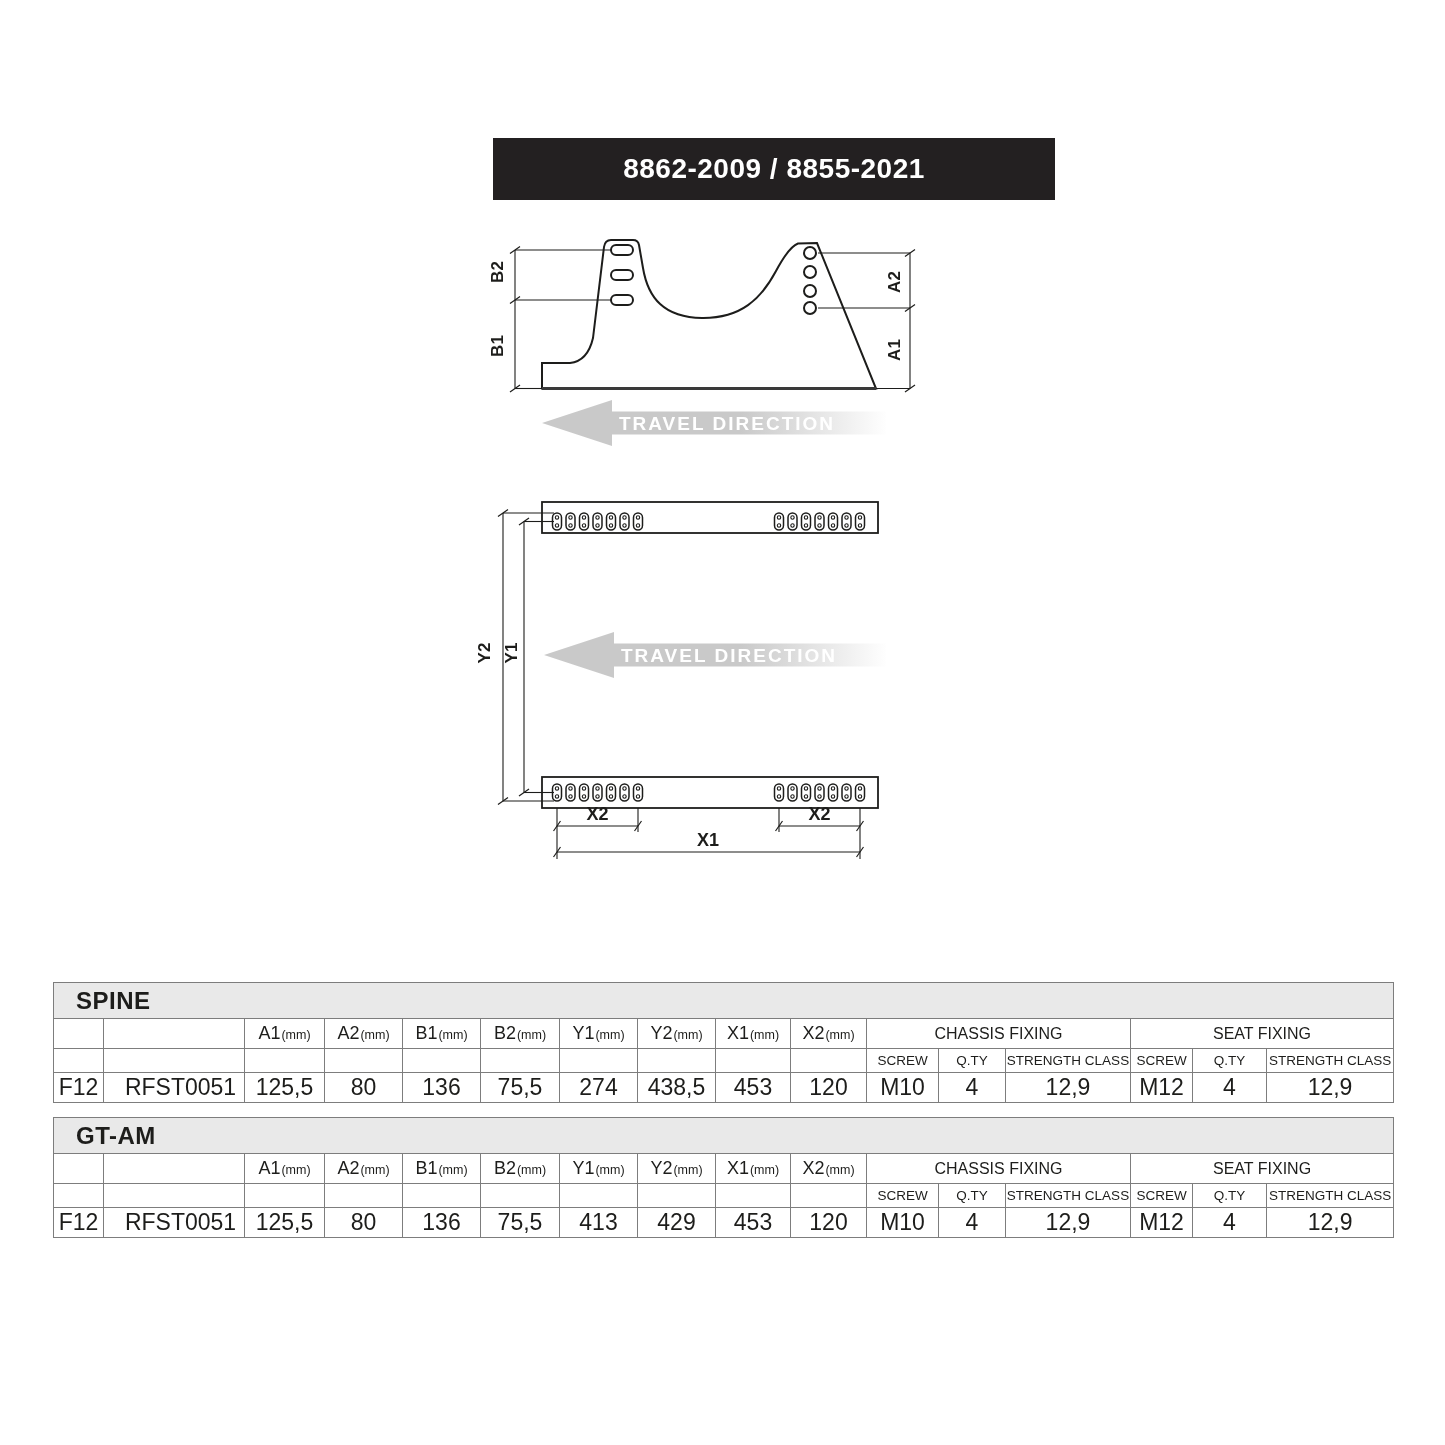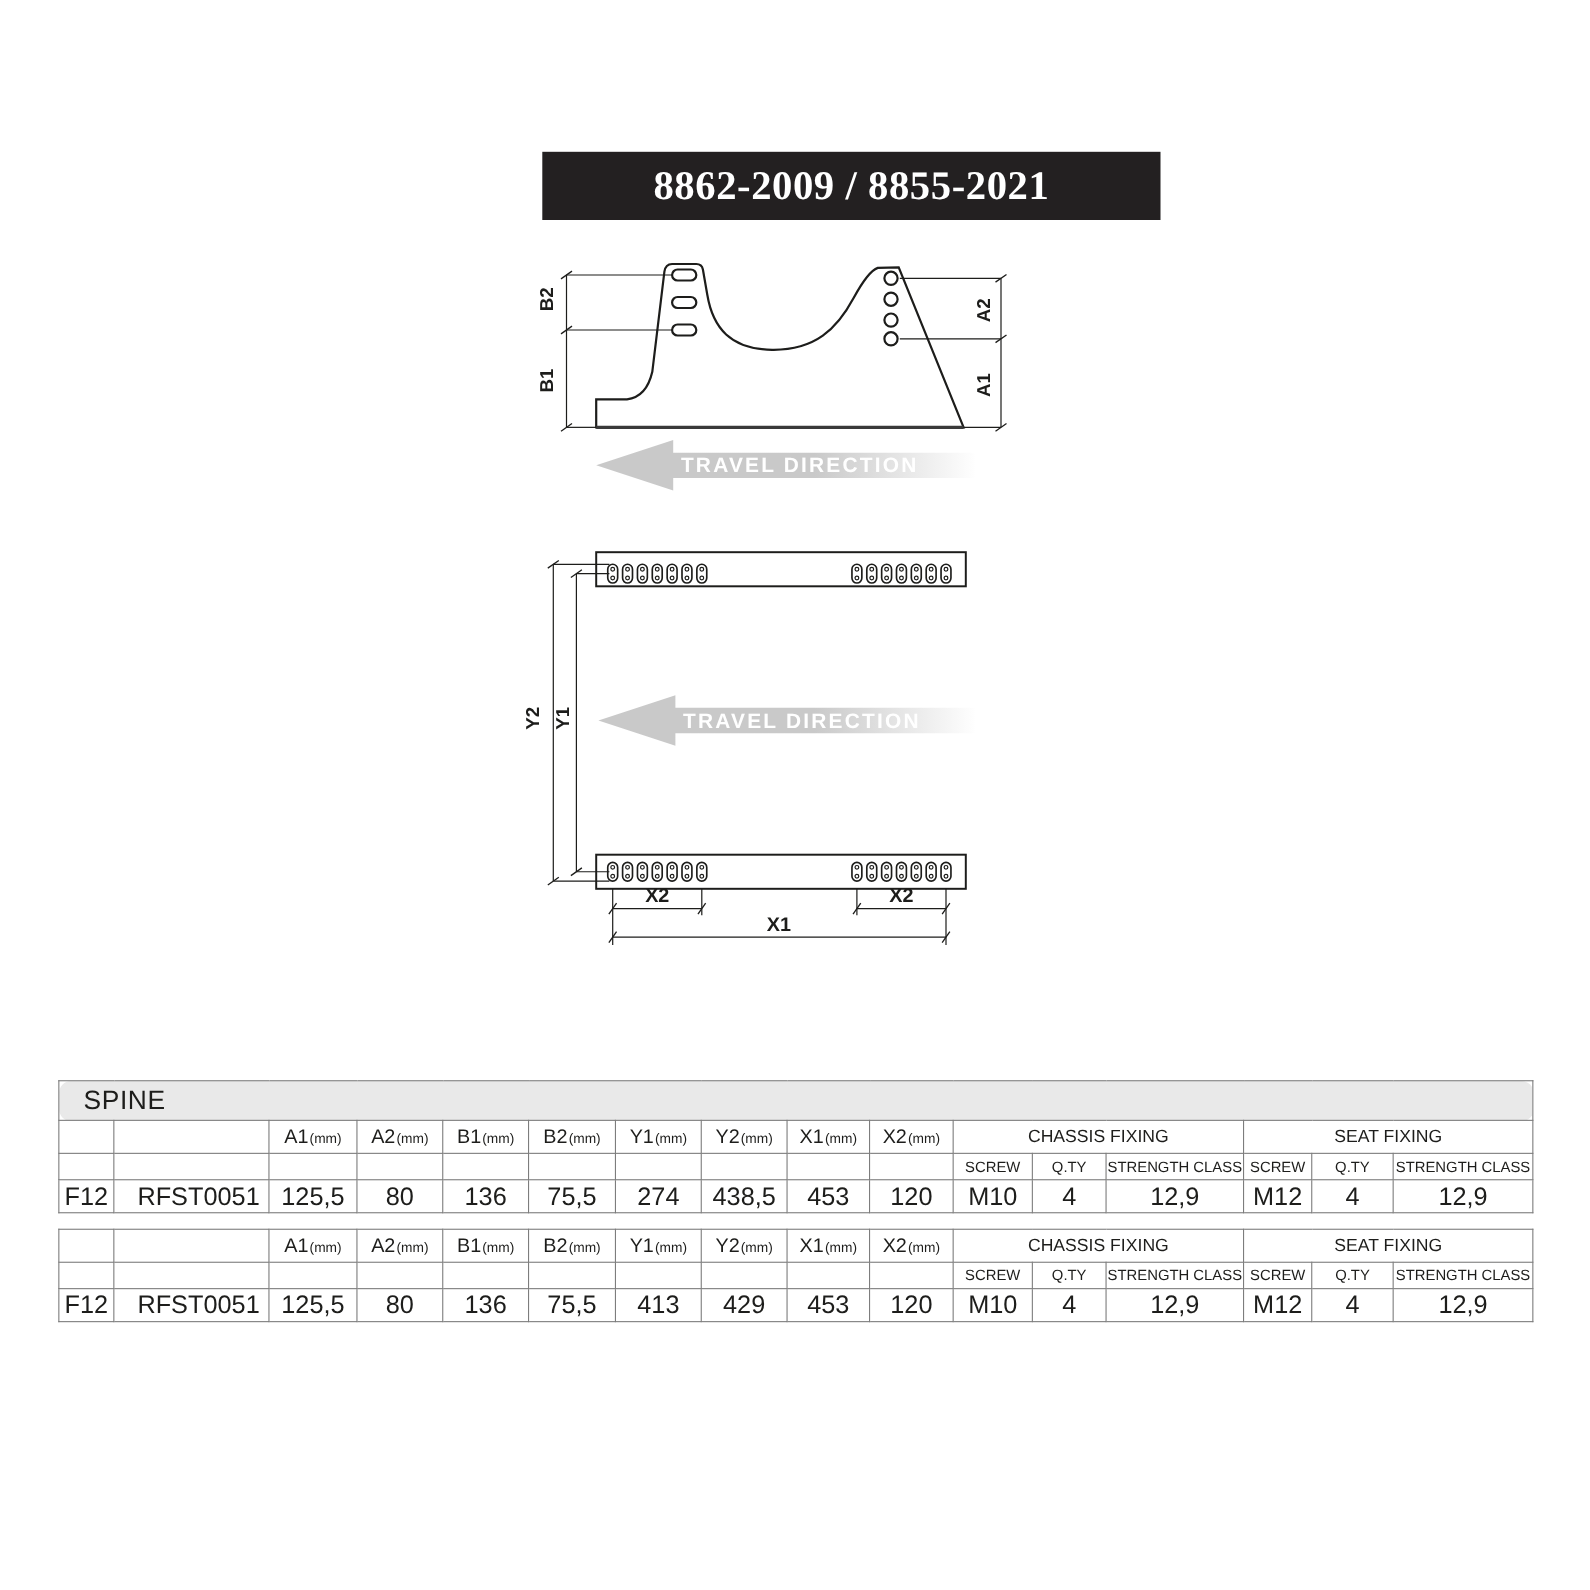--- a/index.html
+++ b/index.html
@@ -6,40 +6,40 @@
   .page{
     position:relative;width:1445px;height:1445px;background:#ffffff;overflow:hidden;
     font-family:"Liberation Sans",sans-serif;color:#1d1d1b;
   }
   
   .banner{
     position:absolute;background:#232021;color:#ffffff;
     display:flex;align-items:center;justify-content:center;
     font-weight:bold;letter-spacing:0.5px;
   }
-  .banner.top{left:493px;top:138px;width:562px;height:62px;font-size:37px;font-family:Liberation Serif, serif;}
+  .banner.top{left:493px;top:138px;width:562px;height:62px;font-size:28px;}
   .banner.bottom{left:53px;top:928px;width:1340px;height:40px;font-size:25px;}
   
   .drawing{position:absolute;left:470px;top:230px;width:470px;height:640px;}
   .ln{stroke:#1d1d1b;stroke-width:2;fill:none;}
   .thin{stroke:#1d1d1b;stroke-width:1.1;fill:none;}
   .tick{stroke:#1d1d1b;stroke-width:1.2;fill:none;}
   .heavy{stroke:#3a3a3a;stroke-width:3;fill:none;}
   .dim-label{font-family:"Liberation Sans",sans-serif;font-size:17px;font-weight:bold;fill:#1d1d1b;}
   .dim-label-h{font-family:"Liberation Sans",sans-serif;font-size:18px;font-weight:bold;fill:#1d1d1b;}
   .arrow-text{font-family:"Liberation Sans",sans-serif;font-size:19px;font-weight:bold;fill:#ffffff;letter-spacing:2px;}
   
   .spec-table{
     position:absolute;left:53px;width:1340px;border-collapse:collapse;table-layout:fixed;
     font-family:"Liberation Sans",sans-serif;color:#1d1d1b;
   }
   .spec-table.spine{top:982px;}
   .spec-table.gtam{top:1117px;}
   .spec-table td{border:1px solid #7d7d7d;text-align:center;padding:0;overflow:hidden;white-space:nowrap;}
-  .t-title td{background:#e9e9e9;text-align:left;font-weight:normal;font-size:24px;padding-left:22px;height:35px;letter-spacing:0.5px;border-radius:10px;}
+  .t-title td{background:#e9e9e9;text-align:left;font-weight:bold;font-size:24px;padding-left:22px;height:35px;letter-spacing:0.5px;}
   .t-head td{height:29px;font-size:18px;}
   .t-sub td{height:23px;font-size:13.5px;}
   .t-data td{height:29px;font-size:23px;}
   .unit{font-size:12.5px;margin-left:1px;}
   .code-cell{text-align:left;padding-left:13px !important;}
 </style>
 </head>
 <body>
 
 <div class="page">
@@ -272,20 +272,23 @@
       <col style="width:75px">
         <col style="width:76px">
         <col style="width:72px">
         <col style="width:67px">
       <col style="width:125px">
         <col style="width:62px">
         <col style="width:74px">
         <col style="width:127px">
     </colgroup>
     <tbody>
+        <tr class="t-title">
+      <td colspan="16">GT-AM</td>
+    </tr>
     <tr class="t-head">
       <td></td>
       <td></td>
       <td><span>A1</span><span class="unit">(mm)</span></td>
       <td><span>A2</span><span class="unit">(mm)</span></td>
       <td><span>B1</span><span class="unit">(mm)</span></td>
       <td><span>B2</span><span class="unit">(mm)</span></td>
       <td><span>Y1</span><span class="unit">(mm)</span></td>
       <td><span>Y2</span><span class="unit">(mm)</span></td>
       <td><span>X1</span><span class="unit">(mm)</span></td>

